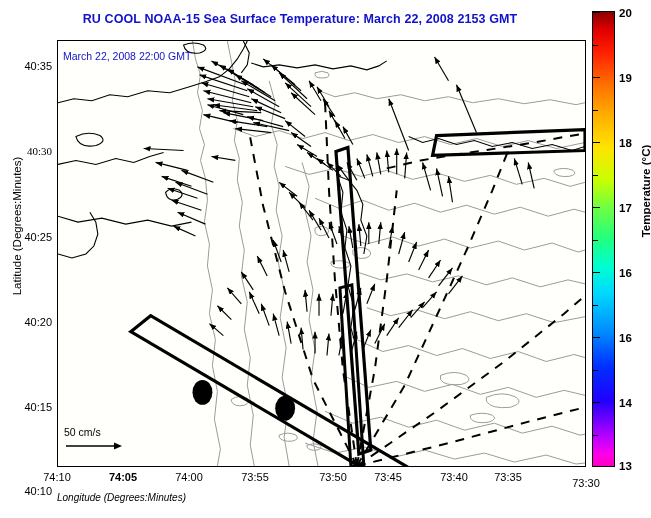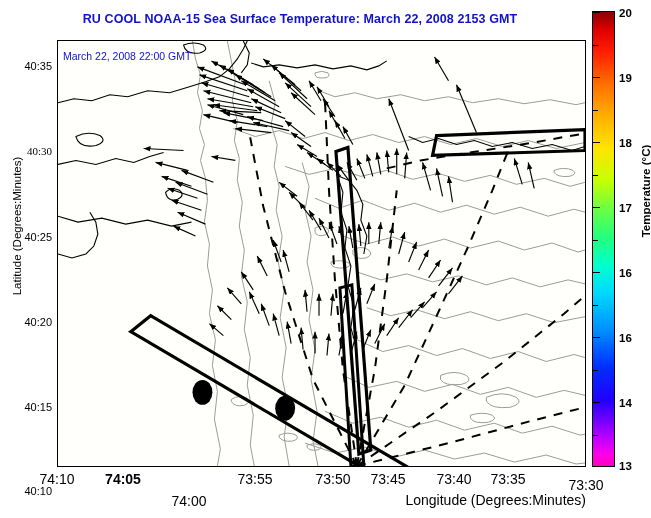--- a/index.html
+++ b/index.html
@@ -80,43 +80,44 @@
     font-size: 10.5px;
     color: #000;
     margin-bottom: 2px;
     white-space: nowrap;
   }
   .scalebar svg { display: block; }
 
   
   .xtick {
     position: absolute;
-    font-size: 14px;
+    font-size: 11px;
     color: #000;
     text-align: left;
     transform: translateX(-50%);
     white-space: nowrap;
   }
   .ytick {
     position: absolute;
     font-size: 11px;
     color: #000;
     text-align: right;
     transform: translateY(-50%);
     white-space: nowrap;
     margin-top: 25px;
   }
   .xlabel {
     position: absolute;
     left: 57px;
     width: 529px;
     top: 492px;
-    text-align: right;
-    font-size: 14px;
-    color: #000;
+    text-align: left;
+    font-size: 10px;
+    color: #000;
+    font-style: italic;
   }
   .ylabel {
     position: absolute;
     left: -93px;
     top: 220px;
     width: 220px;
     text-align: center;
     font-size: 11.5px;
     color: #000;
     transform: rotate(-90deg);
@@ -389,26 +390,33 @@
         <path d="M396,162 L392,136"></path>
         <path d="M178,120 L154,116"></path>
       </g>
 
     </svg>
 
     <div class="annot">
       <div>March 22, 2008 22:00 GMT</div>
     </div>
 
+    <div class="scalebar">
+      <div class="sb-label">50 cm/s</div>
+      <svg width="60" height="12" viewBox="0 0 60 12">
+        <line x1="2" y1="6" x2="50" y2="6" stroke="#000" stroke-width="1.3"></line>
+        <path d="M50,2.4 L58,6 L50,9.6 z" fill="#000"></path>
+      </svg>
+    </div>
 
   </div>
 
   <div class="xtick" style="left:57px;  top:471px;">74:10</div>
   <div class="xtick" style="left:123px; top:471px;font-weight:bold;">74:05</div>
-  <div class="xtick" style="left:189px; top:471px;margin-top:22px;">74:00</div>
+  <div class="xtick" style="left:189px; top:471px;">74:00</div>
   <div class="xtick" style="left:255px; top:471px;">73:55</div>
   <div class="xtick" style="left:322px; top:471px;margin-left:11px;">73:50</div>
   <div class="xtick" style="left:388px; top:471px;">73:45</div>
   <div class="xtick" style="left:454px; top:471px;">73:40</div>
   <div class="xtick" style="left:508px; top:471px;">73:35</div>
   <div class="xtick" style="left:586px; top:477px;">73:30</div>
 
   <div class="ytick" style="left:8px; width:44px; top:41px;">40:35</div>
   <div class="ytick" style="left:8px; width:44px; top:126px;font-family:Liberation Serif, serif;">40:30</div>
   <div class="ytick" style="left:8px; width:44px; top:212px;">40:25</div>

